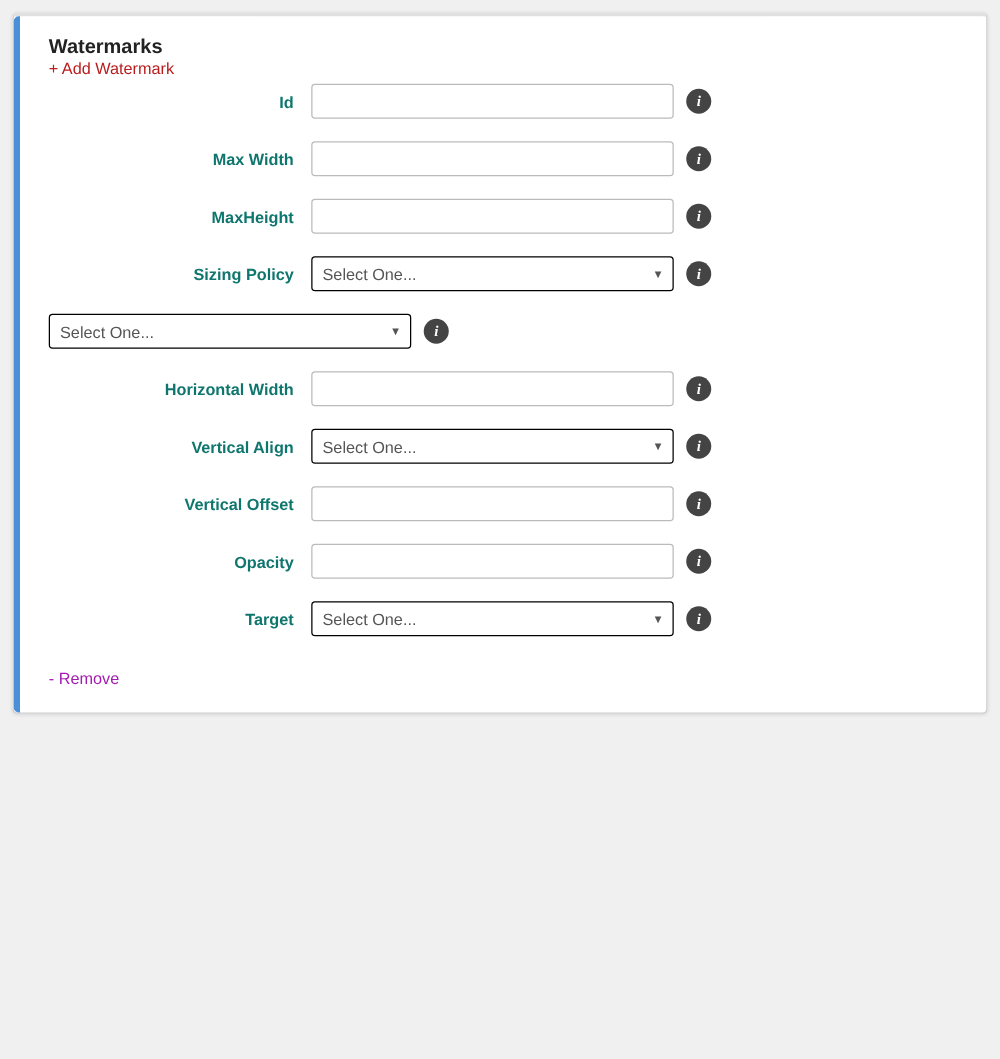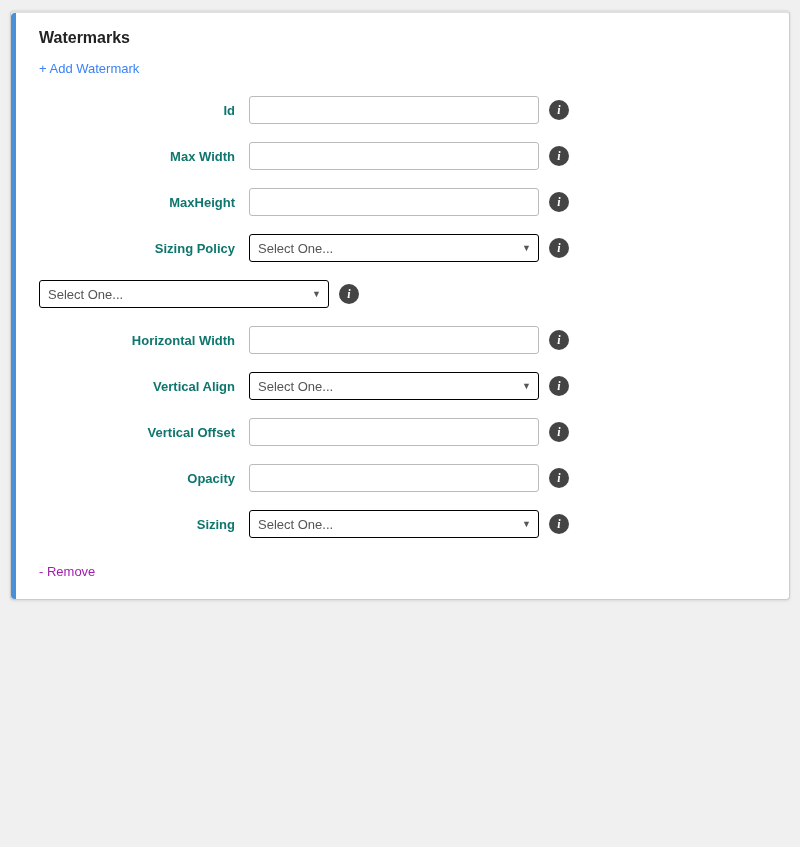--- a/index.html
+++ b/index.html
@@ -37,29 +37,28 @@
       bottom: 0;
       width: 5px;
       background: #4a90d9;
       border-radius: 4px 0 0 4px;
     }
 
     .section-title {
       font-size: 16px;
       font-weight: bold;
       color: #222222;
-      margin-bottom: 14px;
       padding-left: 8px;
     }
 
     .add-link {
-      color: #3b82f6;
+      color: #b91c1c;
       text-decoration: none;
       font-size: 13px;
-      margin-bottom: 20px;
+      margin-bottom: 5px;
       display: inline-block;
       padding-left: 8px;
     }
 
     .form-container {
       padding-left: 8px;
     }
 
     .form-row {
       display: flex;
@@ -242,21 +241,21 @@
 
     <div class="form-row">
       <div class="form-label">Opacity</div>
       <div class="form-control-wrapper">
         <input type="text" class="form-input" value="" style="">
         <span class="info-icon">i</span>
       </div>
     </div>
 
     <div class="form-row">
-      <div class="form-label">Sizing</div>
+      <div class="form-label">Target</div>
       <div class="form-control-wrapper">
         <div class="select-wrapper">
           <select>
             <option value="">Select One...</option>
           </select>
         </div>
         <span class="info-icon">i</span>
       </div>
     </div>
 

